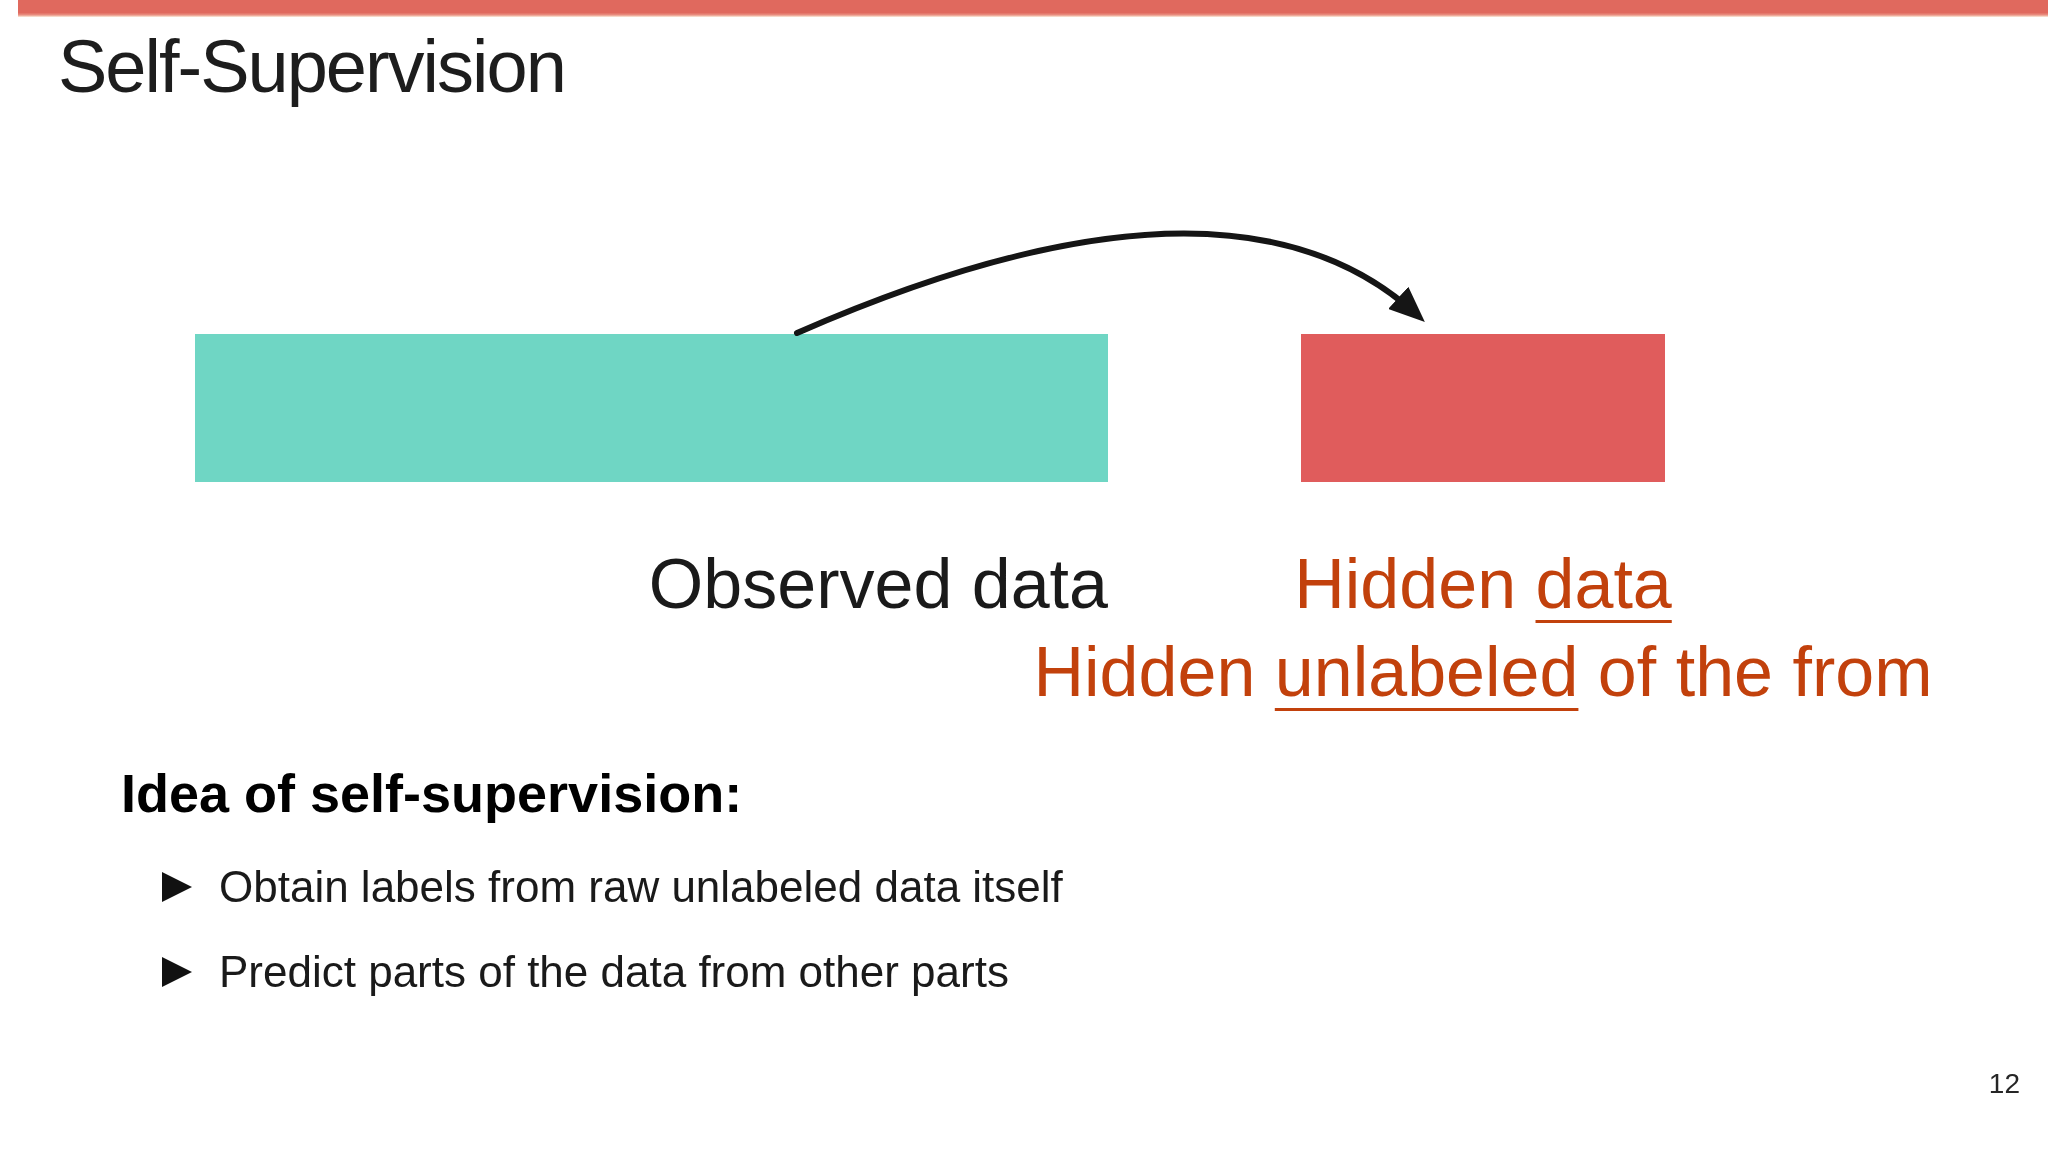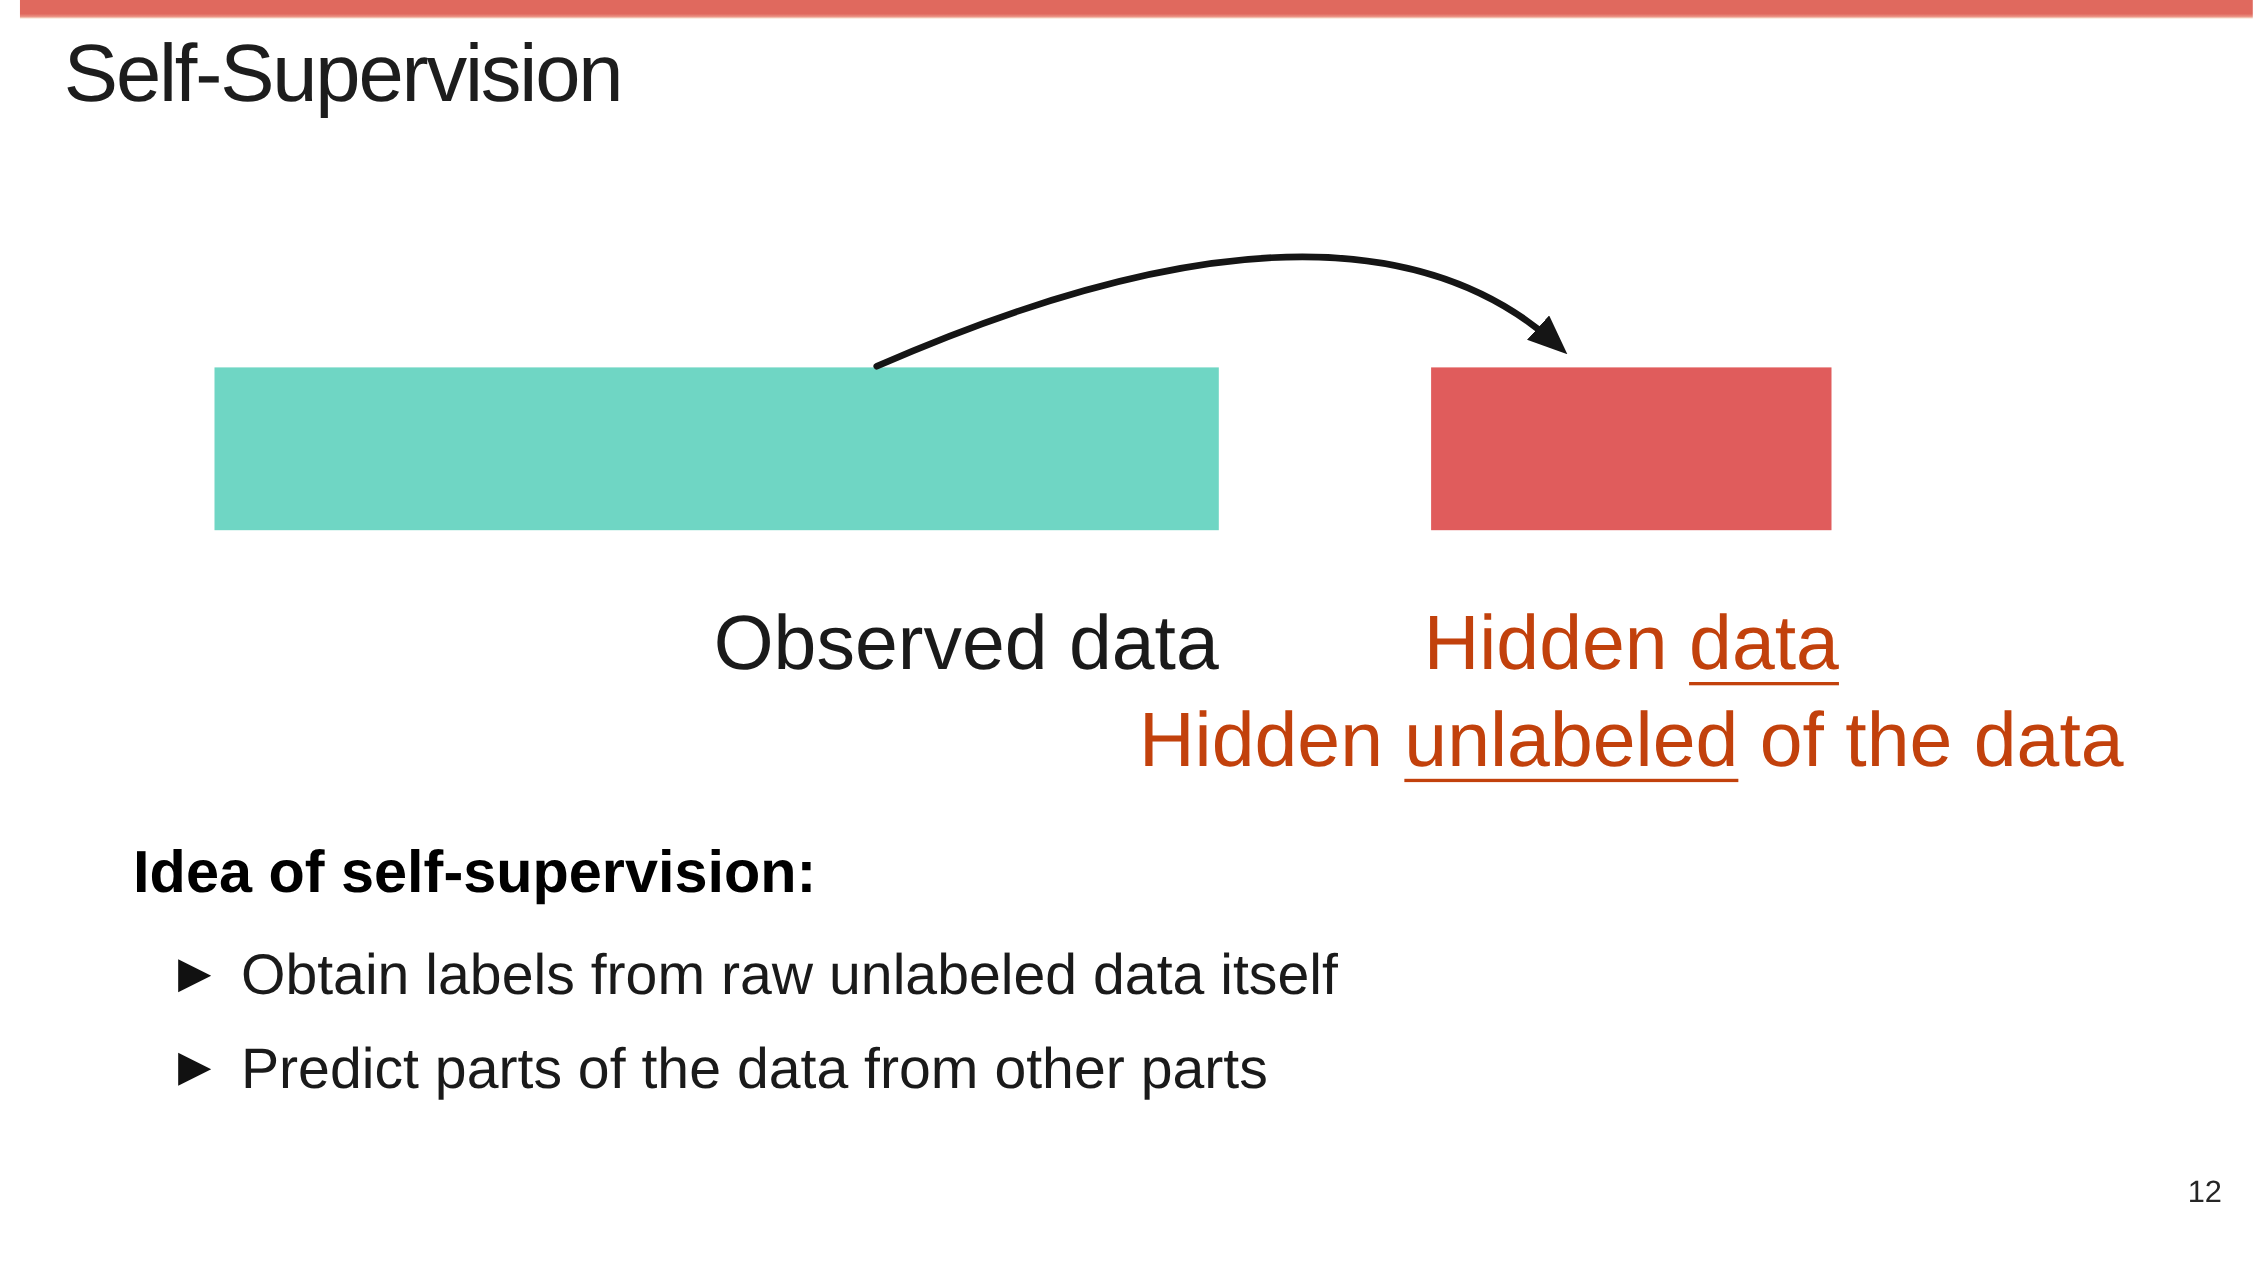--- a/index.html
+++ b/index.html
@@ -56,21 +56,21 @@
     display: flex; align-items: center; gap: 27px;
   }
   .bullet-row.b1 { top: 857px; }
   .bullet-row.b2 { top: 942px; }
   .tri {
     width: 0; height: 0; flex: 0 0 auto;
     border-left: 30px solid #111111;
     border-top: 15px solid transparent;
     border-bottom: 15px solid transparent;
   }
-  .bullet-text { font-size: 52px; font-weight: 300; color: #1a1a1a; white-space: nowrap; }
+  .bullet-text { font-size: 44px; font-weight: 300; color: #1a1a1a; white-space: nowrap; }
   .footer {
     position: absolute; left: 43px; top: 1068px;
     font-size: 28px; font-weight: 400; color: #262626; white-space: nowrap;
   }
   .pagenum {
     position: absolute; right: 46px; top: 1068px;
     font-size: 28px; font-weight: 400; color: #262626;
   }
 </style>
 </head>
@@ -91,21 +91,21 @@
         <path d="M0,0 L6,2.5 L0,5 Z" fill="#151515"></path>
       </marker>
     </defs>
     <path d="M 779 333 Q 1211 144 1398 314" fill="none" stroke="#151515" stroke-width="6" stroke-linecap="round" marker-end="url(#ah)"></path>
   </svg>
 
   <div class="label-observed">Observed data</div>
 
   <div class="label-hidden">
     <div><span>Hidden </span><span class="ul">data</span></div>
-    <div><span>Hidden </span><span class="ul">unlabeled</span><span> of the data</span></div>
+    <div><span>Hidden </span><span class="ul">unlabeled</span><span> of the from</span></div>
   </div>
 
   <div class="idea-heading">Idea of self-supervision:</div>
 
   <div class="bullet-row b1">
     <span class="tri"></span>
     <span class="bullet-text">Obtain labels from raw unlabeled data itself</span>
   </div>
 
   <div class="bullet-row b2">

